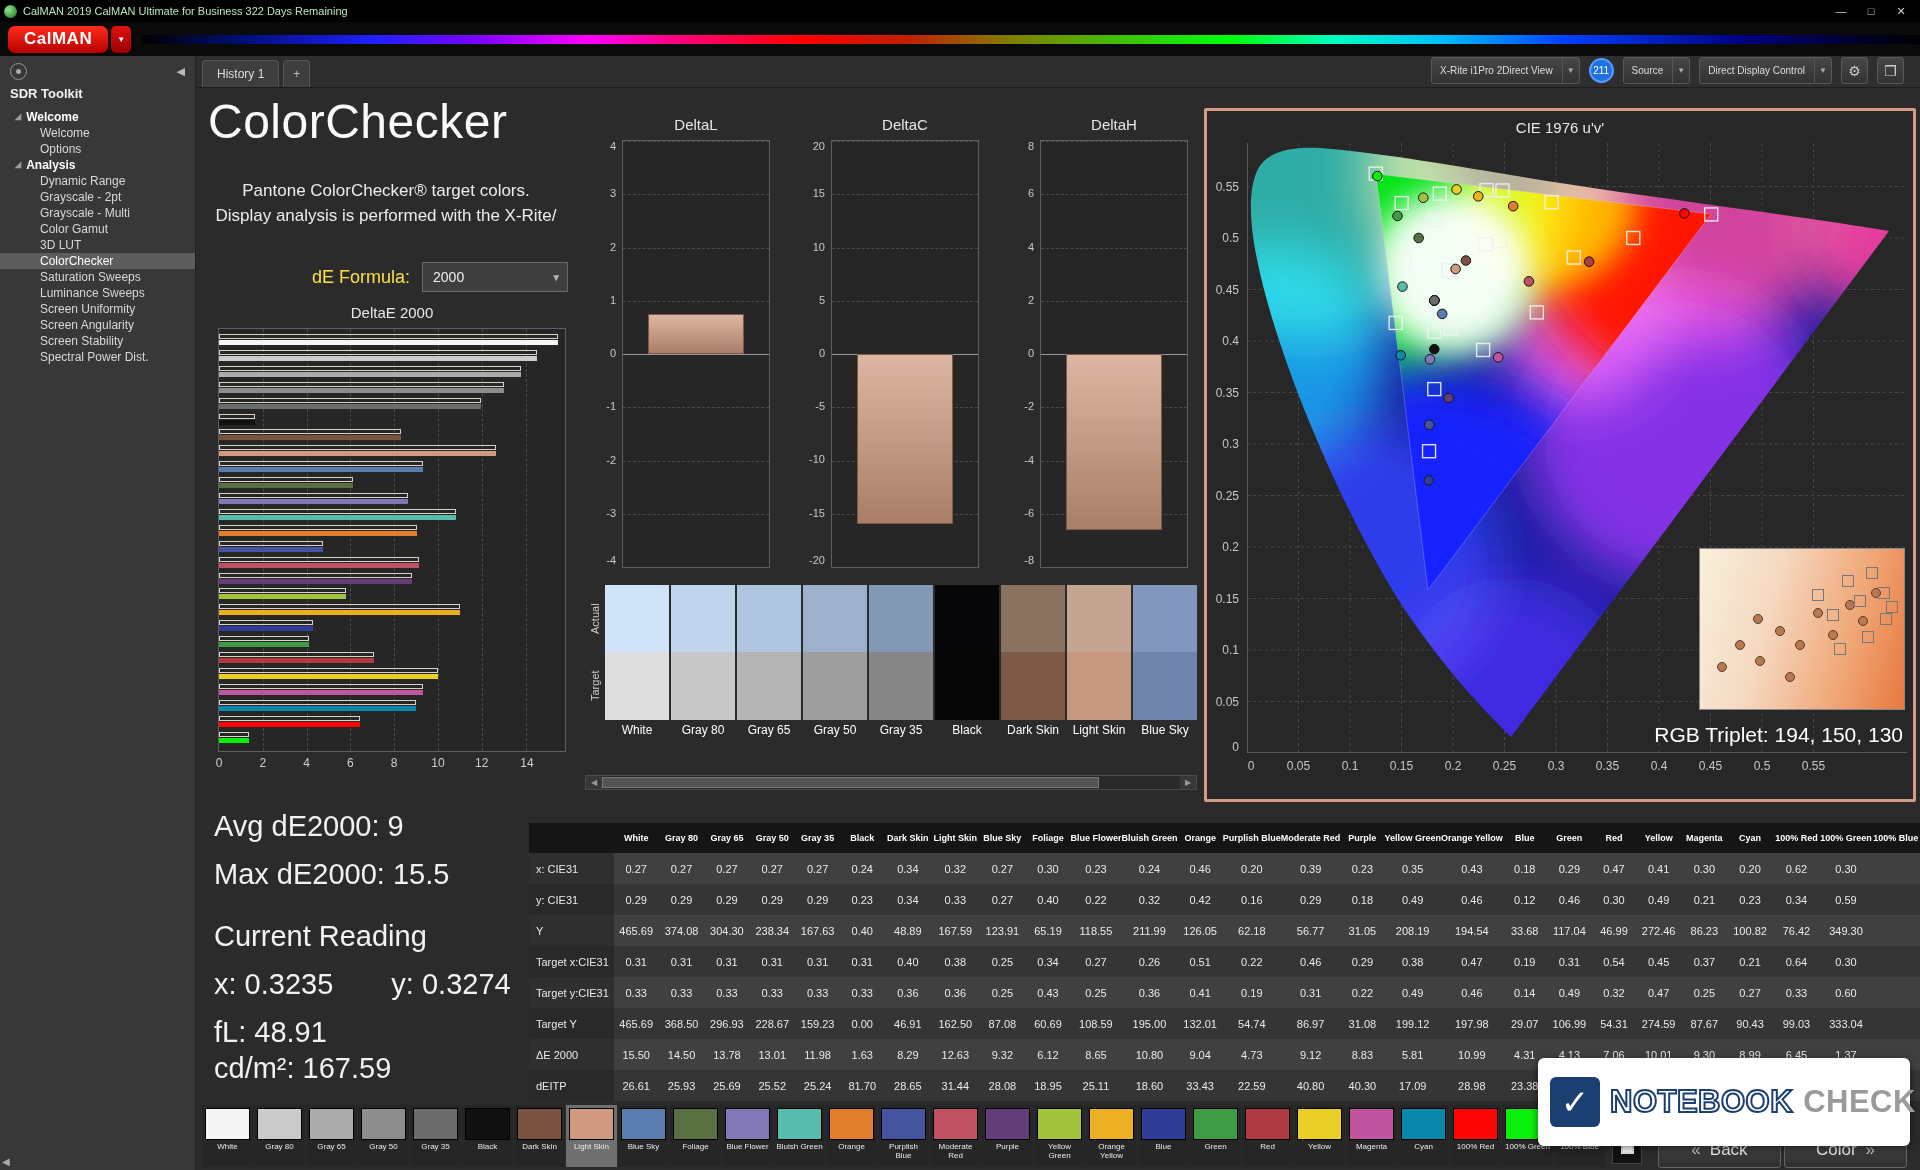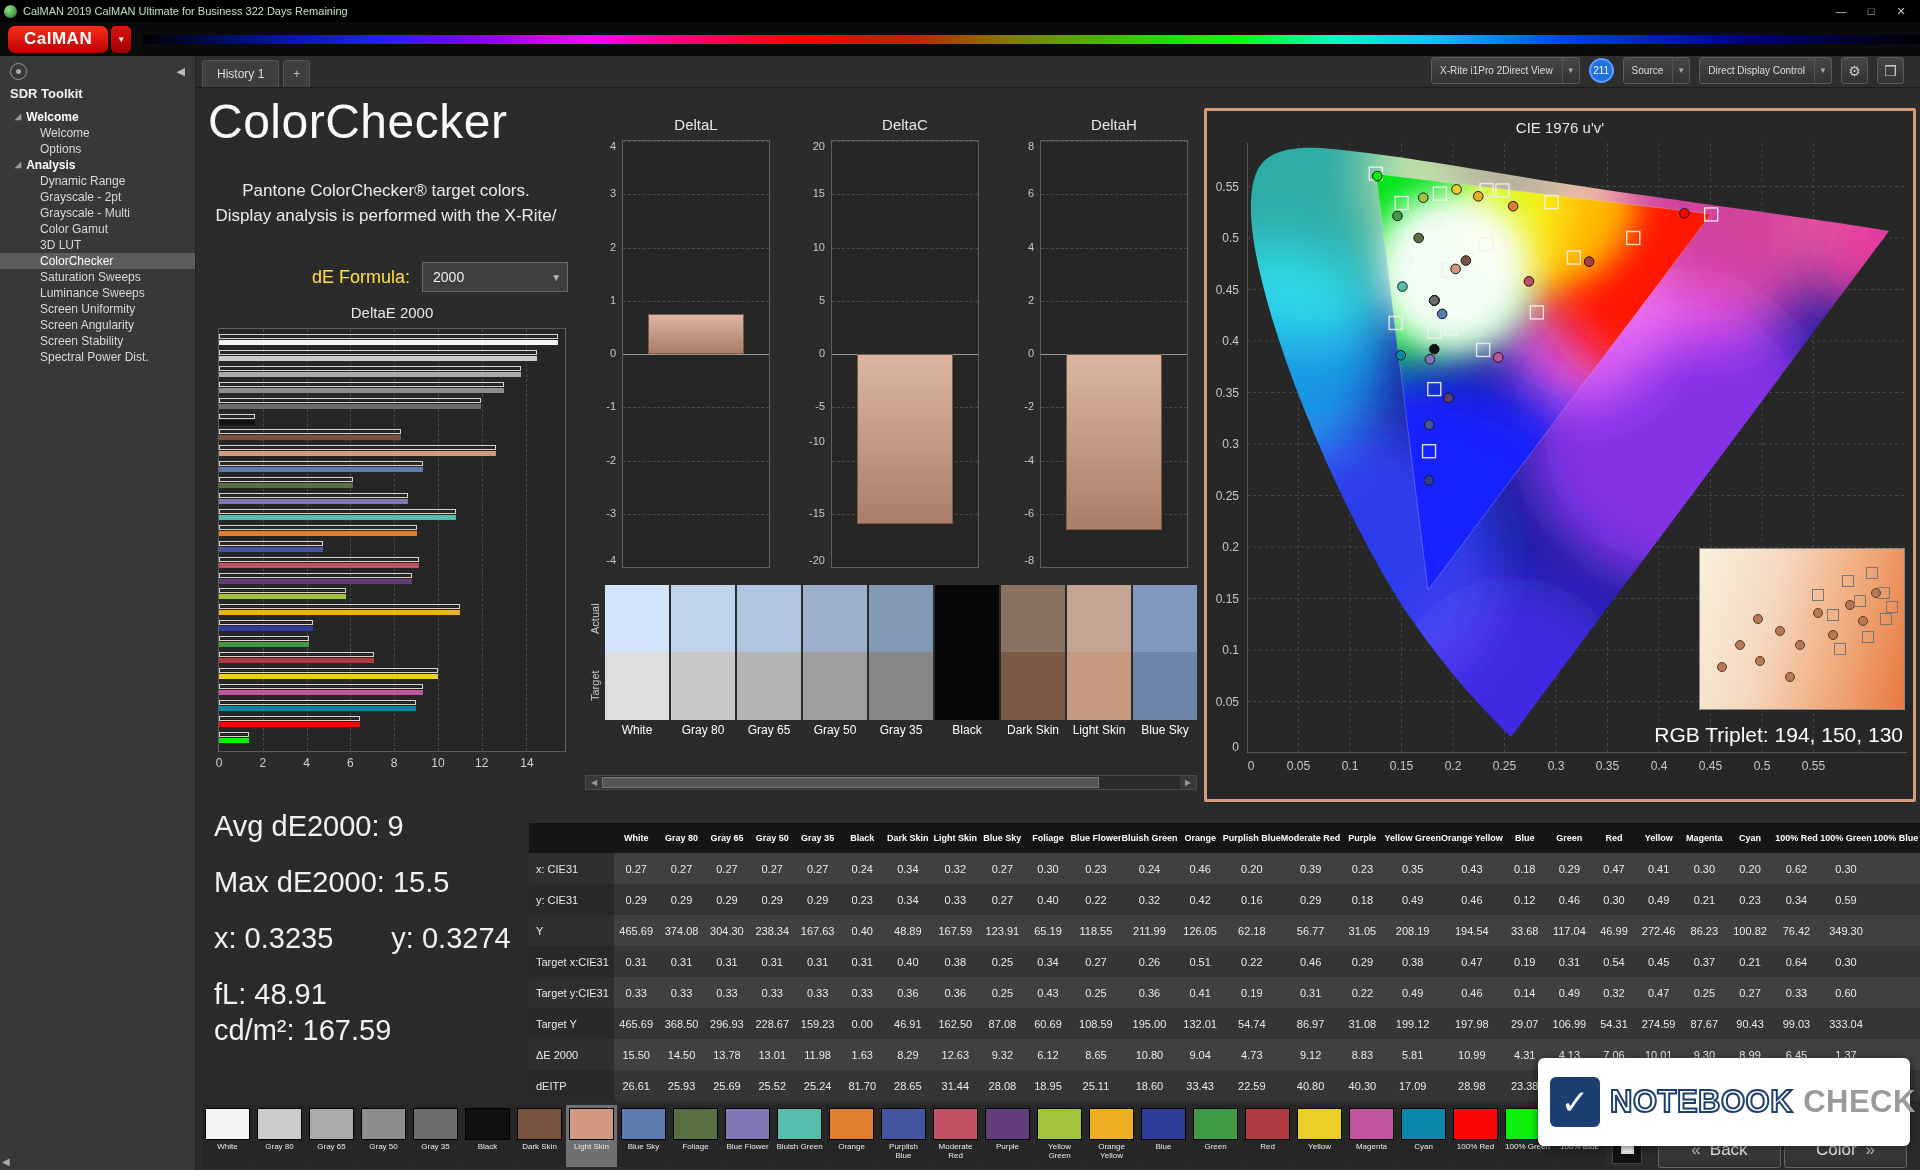--- a/index.html
+++ b/index.html
@@ -124,21 +124,21 @@
     background:#2a2a2a;border:1px solid #4a4a4a;display:flex;align-items:stretch}
   .sb-arrow{width:16px;display:flex;align-items:center;justify-content:center;
     color:#999;font-size:8px;background:#383838}
   .sb-track{flex:1;position:relative}
   .sb-thumb{position:absolute;left:0;top:1px;bottom:1px;width:86%;
     background:#555;border:1px solid #777}
 
   
   #readings{position:absolute;left:214px;top:808px;width:330px;color:#f2f2f2}
   #readings .r-line{font-size:29px;line-height:36px}
-  #readings .gap-s{margin-top:20px}
+  #readings .gap-s{margin-top:12px}
   #readings .gap-l{margin-top:26px}
   #readings .xy{display:flex;gap:58px}
 
   
   #cie-panel{position:absolute;left:1204px;top:108px;width:712px;height:694px;
     background:#272727;border:3px solid #d49a82;border-radius:2px}
   #cie-title{text-align:center;font-size:15px;color:#e8e8e8;margin-top:8px}
   #cie-ylabels{position:absolute;left:0;top:32px;width:36px;height:610px}
   .cie-ylab{position:absolute;right:4px;transform:translateY(-50%);
     font-size:12px;color:#c8c8c8}
@@ -400,21 +400,21 @@
     <div class="vchart">
       <div class="vc-title">DeltaC</div>
       <div class="vc-body">
           <div class="vc-ylabels">
             <div class="vc-ylab" style="top: 6px;">20</div>
             <div class="vc-ylab" style="top: 53.25px;">15</div>
             <div class="vc-ylab" style="top: 106.5px;">10</div>
             <div class="vc-ylab" style="top: 159.75px;">5</div>
             <div class="vc-ylab" style="top: 213px;">0</div>
             <div class="vc-ylab" style="top: 266.25px;">-5</div>
-            <div class="vc-ylab" style="top: 301px;">-10</div>
+            <div class="vc-ylab" style="top: 319px;">-10</div>
             <div class="vc-ylab" style="top: 372.75px;">-15</div>
             <div class="vc-ylab" style="top: 420px;">-20</div>
           </div>
           <div class="vc-plot">
             <div class="hgrid" style="top: 0px;"></div>
             <div class="hgrid" style="top: 53.25px;"></div>
             <div class="hgrid" style="top: 106.5px;"></div>
             <div class="hgrid" style="top: 159.75px;"></div>
             <div class="hgrid zero" style="top: 213px;"></div>
             <div class="hgrid" style="top: 266.25px;"></div>
@@ -514,20 +514,21 @@
     <div class="sb-arrow">◀</div>
     <div class="sb-track">
         <div class="sb-thumb"></div>
       </div>
     <div class="sb-arrow">▶</div>
   </div>
 
   <div id="readings">
     <div class="r-line">Avg dE2000: 9</div>
     <div class="r-line gap-s">Max dE2000: 15.5</div>
+    <div class="r-line gap-l">Current Reading</div>
     <div class="r-line gap-s xy">
       <span>x: 0.3235</span>
       <span>y: 0.3274</span>
     </div>
     <div class="r-line gap-s">fL: 48.91</div>
     <div class="r-line">cd/m²: 167.59</div>
   </div>
 
   <div id="cie-panel">
     <div id="cie-title">CIE 1976 u'v'</div>

